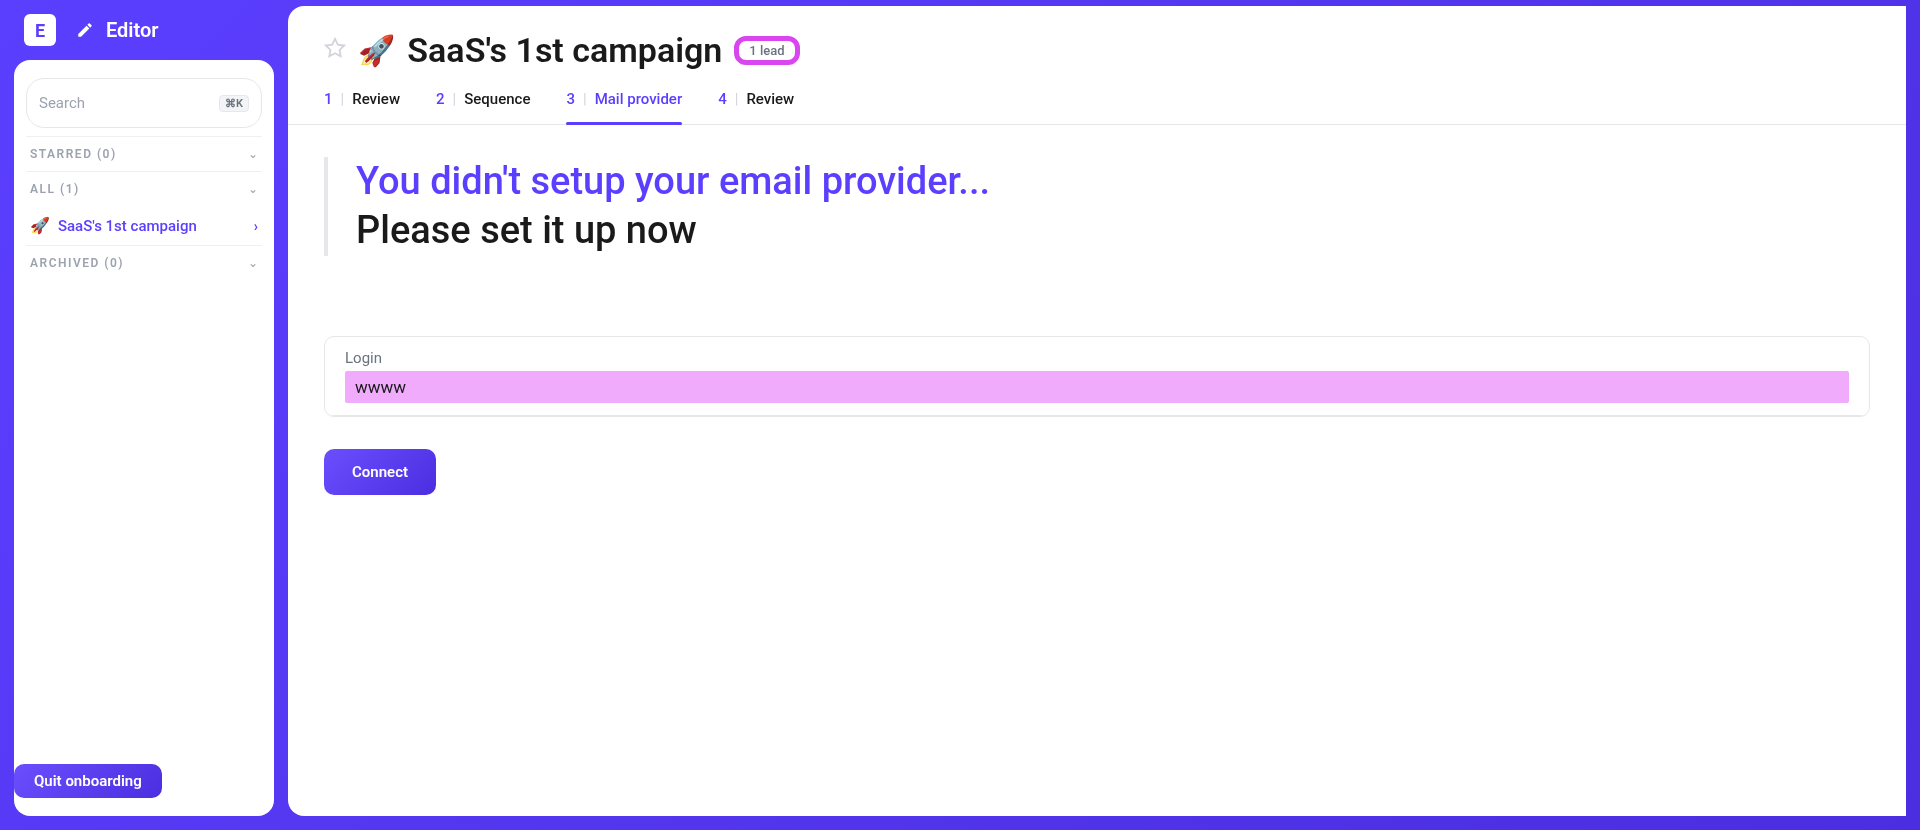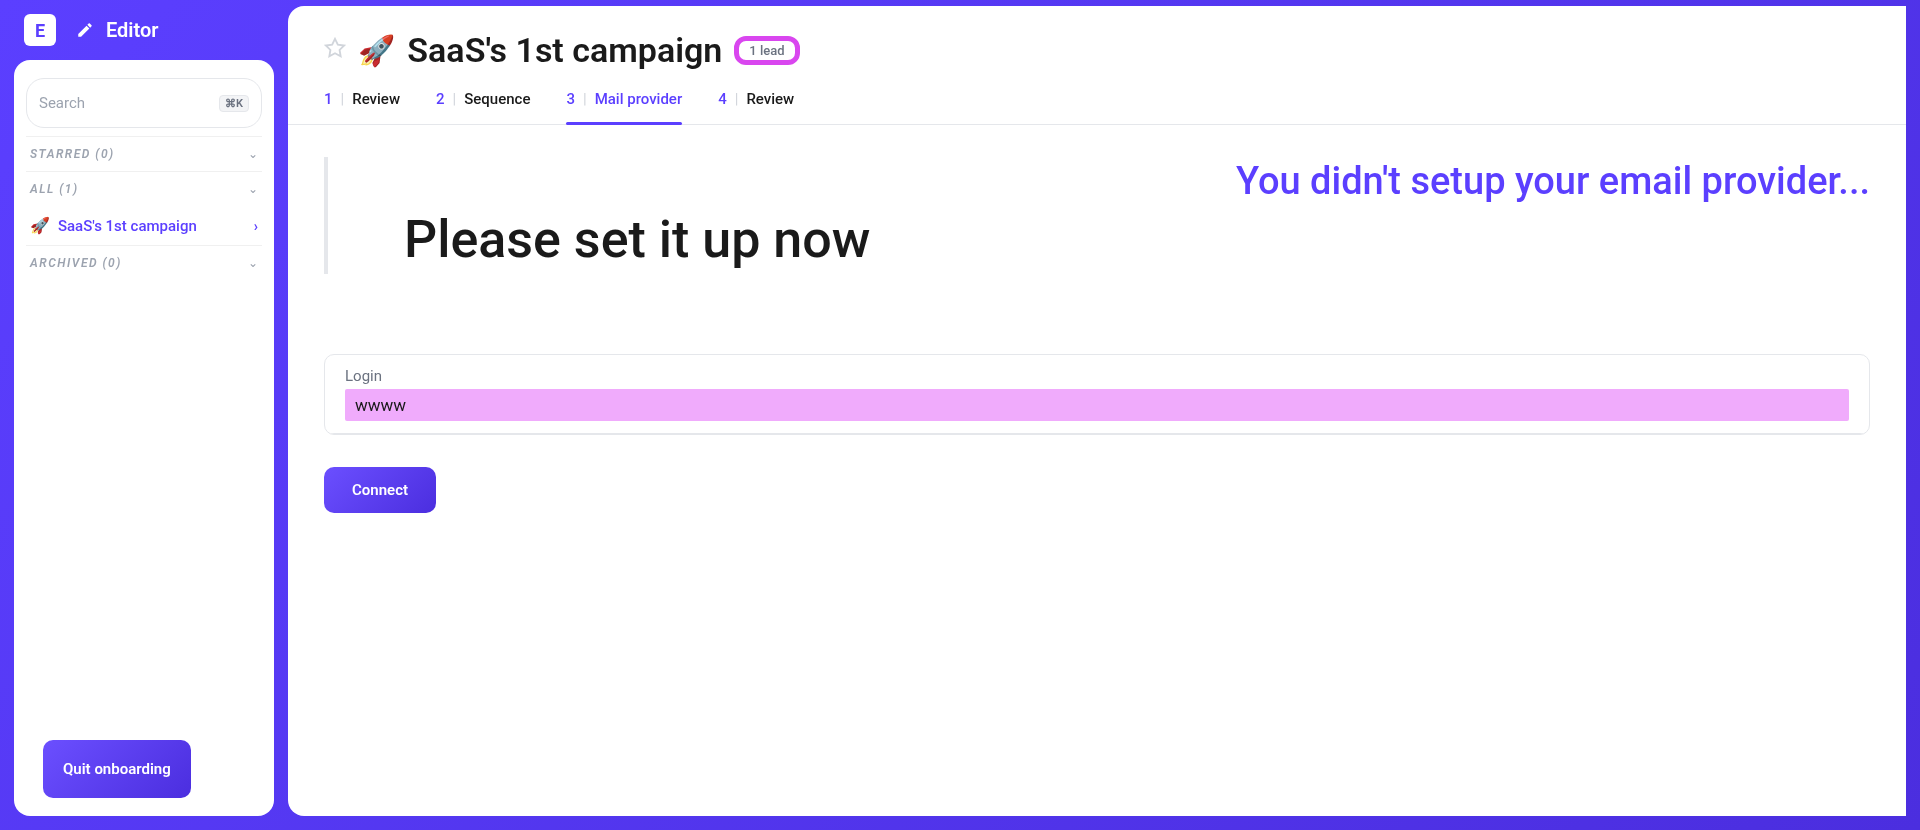--- a/index.html
+++ b/index.html
@@ -115,21 +115,20 @@
       justify-content: space-between;
       padding: 10px 4px;
       border-top: 1px solid #f0f0f0;
       cursor: pointer;
     }
     .sidebar-section-label {
       color: #9ca3af;
       font-size: 12px;
       letter-spacing: 1.5px;
       font-weight: 600;
-      font-style: italic;
     }
     .chevron {
       color: #9ca3af;
       font-size: 12px;
     }
     .sidebar-item {
       display: flex;
       align-items: center;
       justify-content: space-between;
       padding: 10px 4px;
@@ -146,26 +145,26 @@
       font-weight: 500;
     }
     .sidebar-item-chevron {
       color: #5B3FFF;
       font-size: 14px;
       font-weight: bold;
     }
     .quit-button {
       position: absolute;
       bottom: 18px;
-      left: 29px;
+      left: 0;
       background: linear-gradient(135deg, #6B4FFF 0%, #4B2EDF 100%);
       color: white;
       border: none;
       border-radius: 10px;
-      padding: 20px 20px;
+      padding: 8px 20px;
       font-size: 15px;
       font-weight: 600;
       cursor: pointer;
     }
     .content-area {
       flex: 1;
       background: white;
       border-radius: 16px 0 0 16px;
       margin-left: 14px;
       margin-top: -54px;
@@ -253,28 +252,26 @@
     .message-box {
       border-left: 4px solid #e5e7eb;
       padding-left: 28px;
       margin-bottom: 80px;
     }
     .message-line1 {
       color: #5B3FFF;
       font-size: 38px;
       font-weight: 500;
       line-height: 1.3;
-      text-align: right;
     }
     .message-line2 {
       color: #1a1a1a;
-      font-size: 52px;
+      font-size: 38px;
       font-weight: 500;
       line-height: 1.3;
-      margin-left: 48px;
     }
     .form-container {
       border: 1px solid #e5e7eb;
       border-radius: 10px;
       overflow: hidden;
       margin-bottom: 32px;
     }
     .form-field {
       padding: 12px 20px;
     }

